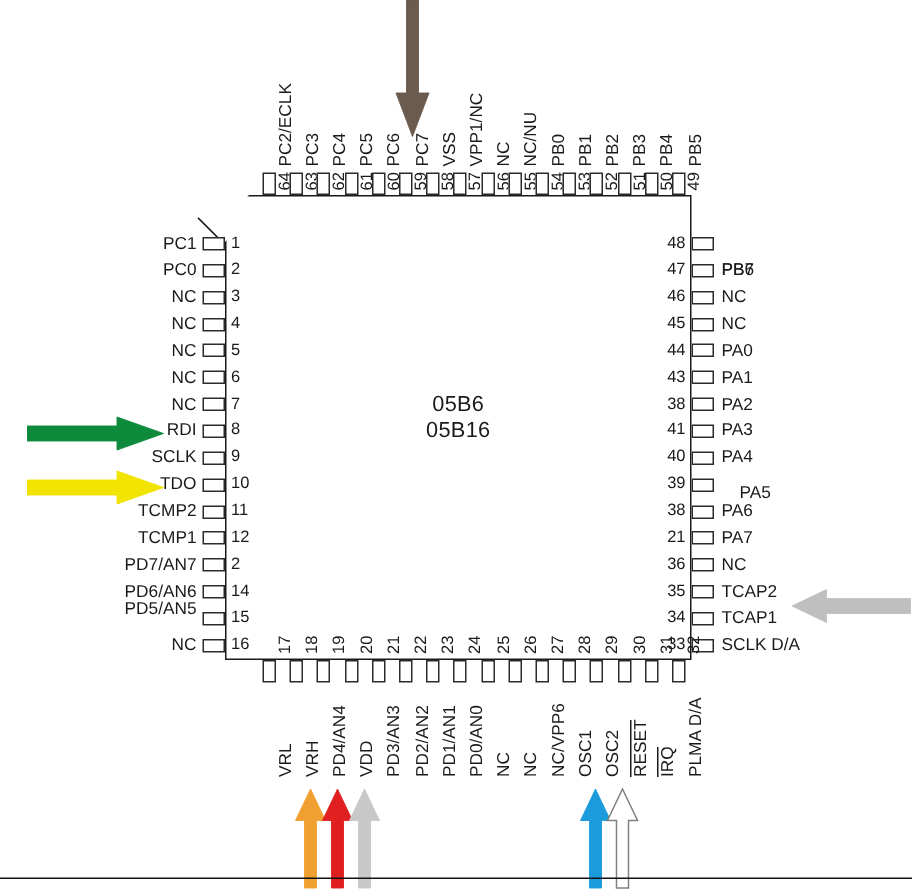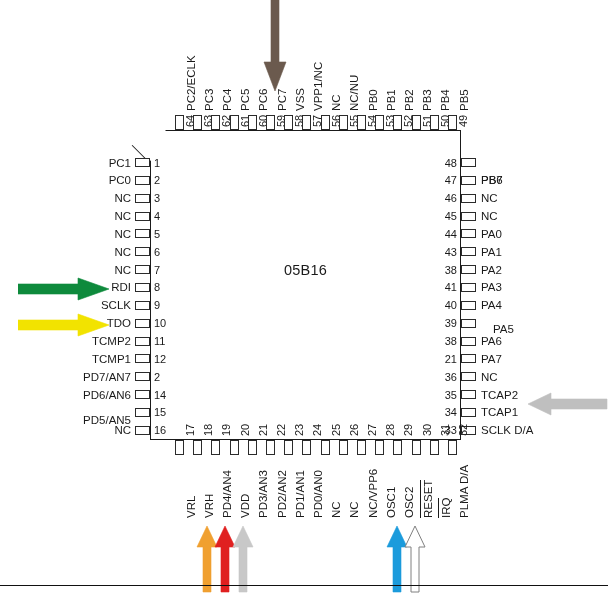--- a/index.html
+++ b/index.html
@@ -133,20 +133,21 @@
 </head>
 <body>
 
 <div id="stage">
 
   <div class="chip-body"></div>
   <div class="chamfer-mask"></div>
   <div class="chip-chamfer"></div>
 
   <div class="chip-title">
+    <div>05B6</div>
     <div>05B16</div>
   </div>
 
   <div id="pins-left">
       <div class="pin-stem horiz" style="left: 135px; top: 158px;"></div>
       <div class="pin-num num-left" style="left: 154px; top: 162.5px;">1</div>
       <div class="pin-label lbl-left" style="left: 131px; top: 162.5px;"><span>PC1</span></div>
       <div class="pin-stem horiz" style="left: 135px; top: 175.85px;"></div>
       <div class="pin-num num-left" style="left: 154px; top: 180.35px;">2</div>
       <div class="pin-label lbl-left" style="left: 131px; top: 180.35px;"><span>PC0</span></div>
@@ -181,21 +182,21 @@
       <div class="pin-num num-left" style="left: 154px; top: 358.85px;">12</div>
       <div class="pin-label lbl-left" style="left: 131px; top: 358.85px;"><span>TCMP1</span></div>
       <div class="pin-stem horiz" style="left: 135px; top: 372.2px;"></div>
       <div class="pin-num num-left" style="left: 154px; top: 376.7px;">2</div>
       <div class="pin-label lbl-left" style="left: 131px; top: 376.7px; padding-left: 10px;"><span>PD7/AN7</span></div>
       <div class="pin-stem horiz" style="left: 135px; top: 390.05px;"></div>
       <div class="pin-num num-left" style="left: 154px; top: 394.55px;">14</div>
       <div class="pin-label lbl-left" style="left: 131px; top: 394.55px;"><span>PD6/AN6</span></div>
       <div class="pin-stem horiz" style="left: 135px; top: 407.9px;"></div>
       <div class="pin-num num-left" style="left: 154px; top: 412.4px;">15</div>
-      <div class="pin-label lbl-left" style="left: 131px; top: 420px; text-align: center;"><span>PD5/AN5</span></div>
+      <div class="pin-label lbl-left" style="left: 131px; top: 406px; text-align: center;"><span>PD5/AN5</span></div>
       <div class="pin-stem horiz" style="left: 135px; top: 425.75px;"></div>
       <div class="pin-num num-left" style="left: 154px; top: 430.25px;">16</div>
       <div class="pin-label lbl-left" style="left: 131px; top: 430.25px;"><span>NC</span></div>
     </div>
   <div id="pins-right">
       <div class="pin-stem horiz" style="left: 461px; top: 158px;"></div>
       <div class="pin-num num-right" style="left: 457px; top: 162.5px;">48</div>
       <div class="pin-label lbl-right" style="left: 481px; top: 162.5px; margin-top: 17px;"><span>PB6</span></div>
       <div class="pin-stem horiz" style="left: 461px; top: 175.85px;"></div>
       <div class="pin-num num-right" style="left: 457px; top: 180.35px;">47</div>

